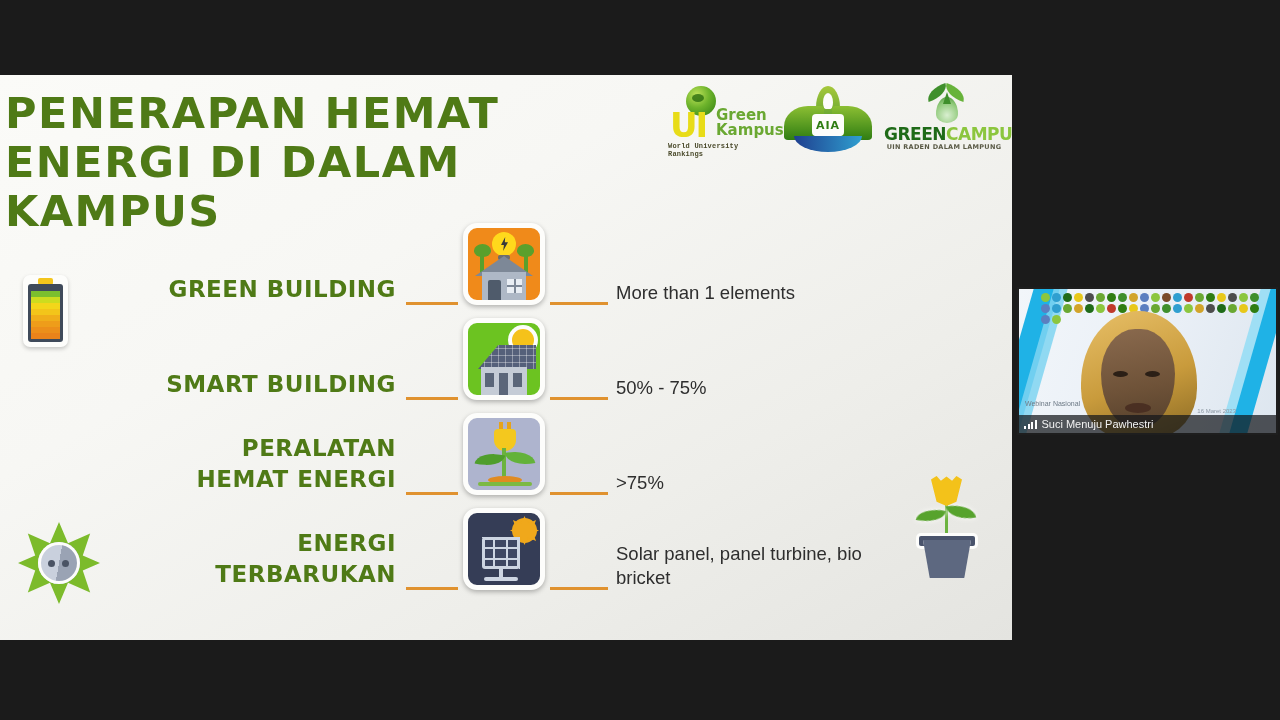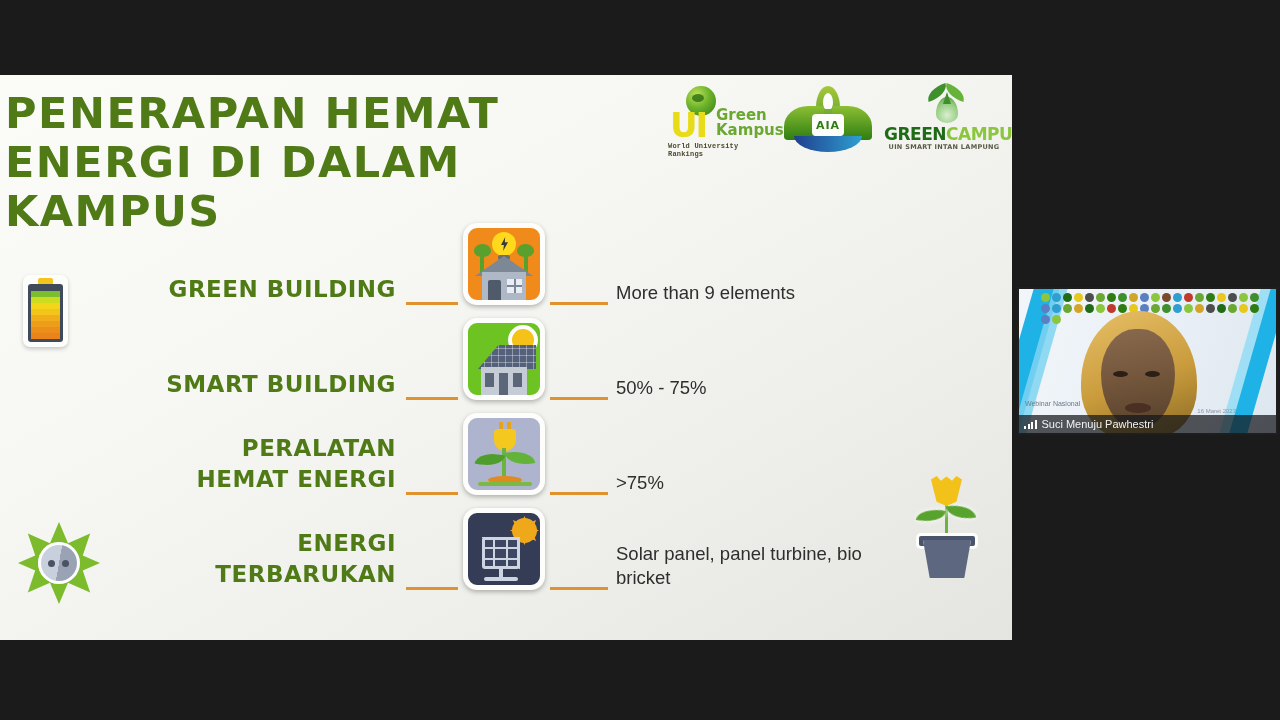--- a/index.html
+++ b/index.html
@@ -211,21 +211,21 @@
         <div class="book"></div>
       </div>
 
       <div class="logo gc">
         <div class="leafL"></div>
         <div class="leafR"></div>
         <div class="drop"></div>
         <div class="gcname">
           <span class="g1">GREEN</span><span class="g2">CAMPUS</span>
         </div>
-        <div class="gcsub">UIN SMART INTAN LAMPUNG</div>
+        <div class="gcsub">UIN RADEN DALAM LAMPUNG</div>
       </div>
     </div>
 
     <div class="row" style="top:135px">
       <div class="row-label">GREEN BUILDING</div>
       <div class="conn conn-left"></div>
       <div class="tile t-green">
         <div class="tree" style="left:12px;top:20px;width:4px;height:26px;"></div>
         <div class="tree" style="left:6px;top:16px;width:17px;height:13px;border-radius:50% 50% 45% 45%;"></div>
         <div class="tree" style="right:12px;top:20px;width:4px;height:26px;"></div>
@@ -234,21 +234,21 @@
         <div style="position:absolute;left:33px;top:9px;width:7px;height:14px;background:#3a3a3a;clip-path:polygon(60% 0,0 58%,42% 58%,30% 100%,100% 38%,55% 38%);"></div>
         <div style="position:absolute;left:30px;top:27px;width:12px;height:5px;background:#6d6d6d;border-radius:2px;"></div>
         <div class="roof" style="left:7px;top:28px;width:58px;height:20px;background:#7d8897;clip-path:polygon(50% 0,100% 100%,0 100%);"></div>
         <div class="house" style="left:14px;top:44px;width:44px;height:28px;"></div>
         <div style="position:absolute;left:20px;top:52px;width:13px;height:20px;background:#4f5b6b;border-radius:2px 2px 0 0;"></div>
         <div style="position:absolute;left:39px;top:51px;width:15px;height:14px;background:#e9eef4;"></div>
         <div style="position:absolute;left:46px;top:51px;width:1.5px;height:14px;background:#7d8897;"></div>
         <div style="position:absolute;left:39px;top:57px;width:15px;height:1.5px;background:#7d8897;"></div>
       </div>
       <div class="conn conn-right"></div>
-      <div class="row-value">More than 9 elements</div>
+      <div class="row-value">More than 1 elements</div>
     </div>
 
     <div class="row" style="top:230px">
       <div class="row-label">SMART BUILDING</div>
       <div class="conn conn-left"></div>
       <div class="tile t-smart">
         <div class="sun" style="right:6px;top:6px;width:22px;height:22px;box-shadow:0 0 0 4px #fdfdfb;"></div>
         <div class="roof" style="left:10px;top:22px;width:58px;height:24px;background:#55607a;clip-path:polygon(35% 0,100% 0,100% 100%,0 100%);"></div>
         <div style="position:absolute;left:10px;top:22px;width:58px;height:24px;background:repeating-linear-gradient(90deg,transparent 0 6px,rgba(255,255,255,.35) 6px 7px),repeating-linear-gradient(0deg,transparent 0 6px,rgba(255,255,255,.35) 6px 7px);clip-path:polygon(35% 0,100% 0,100% 100%,0 100%);"></div>
         <div class="house" style="left:13px;top:44px;width:46px;height:28px;background:#c5ccd6;"></div>

